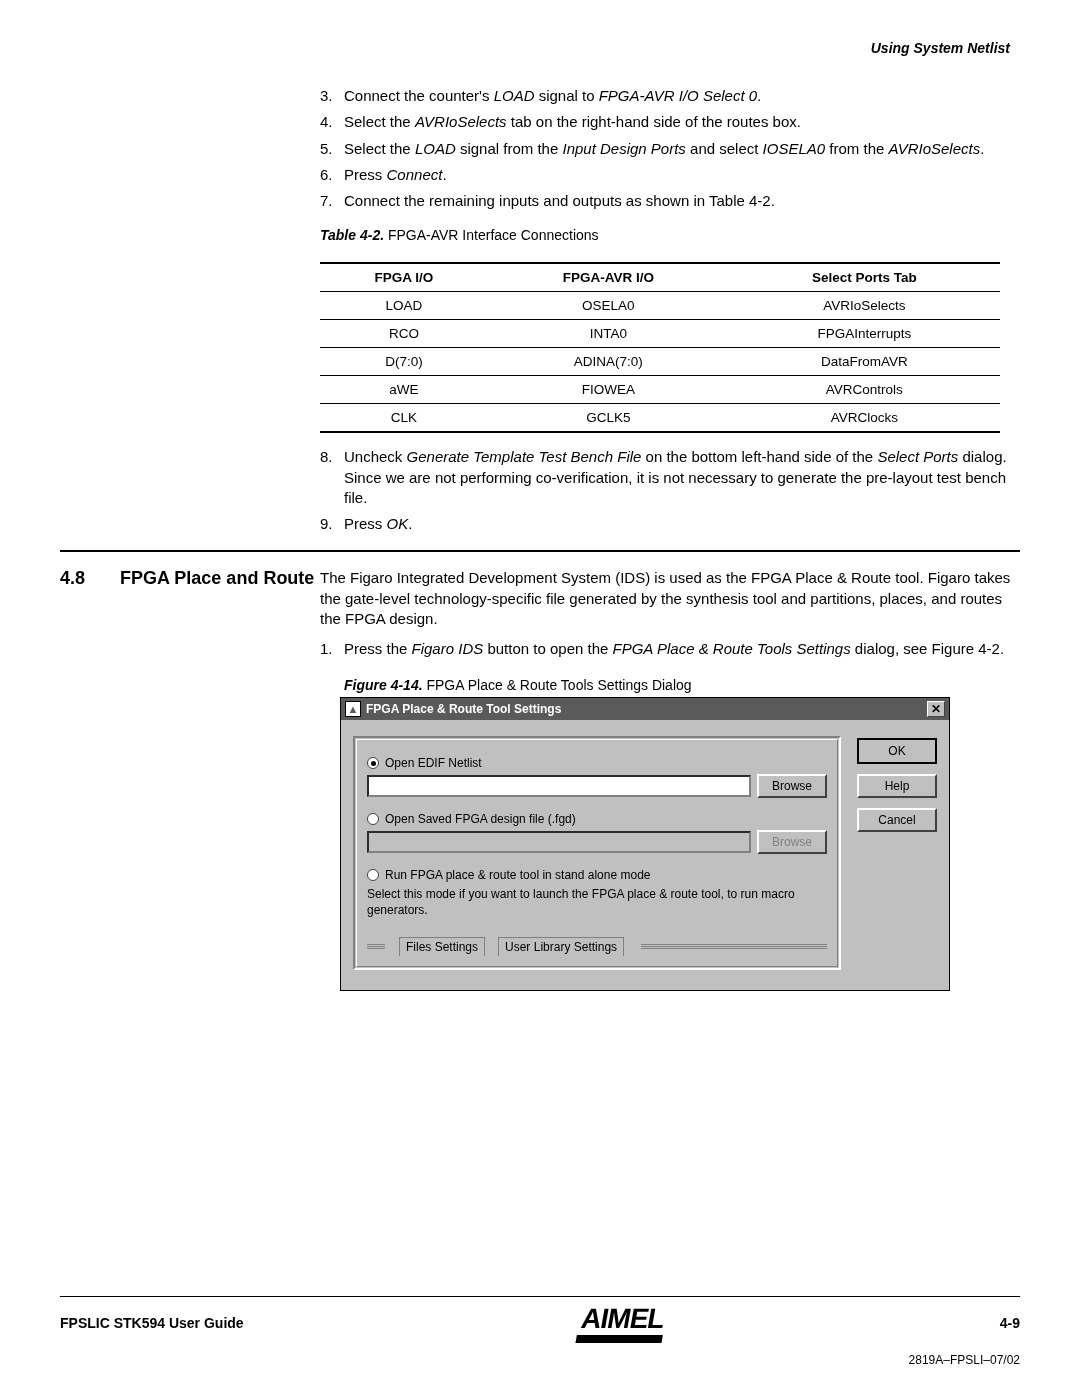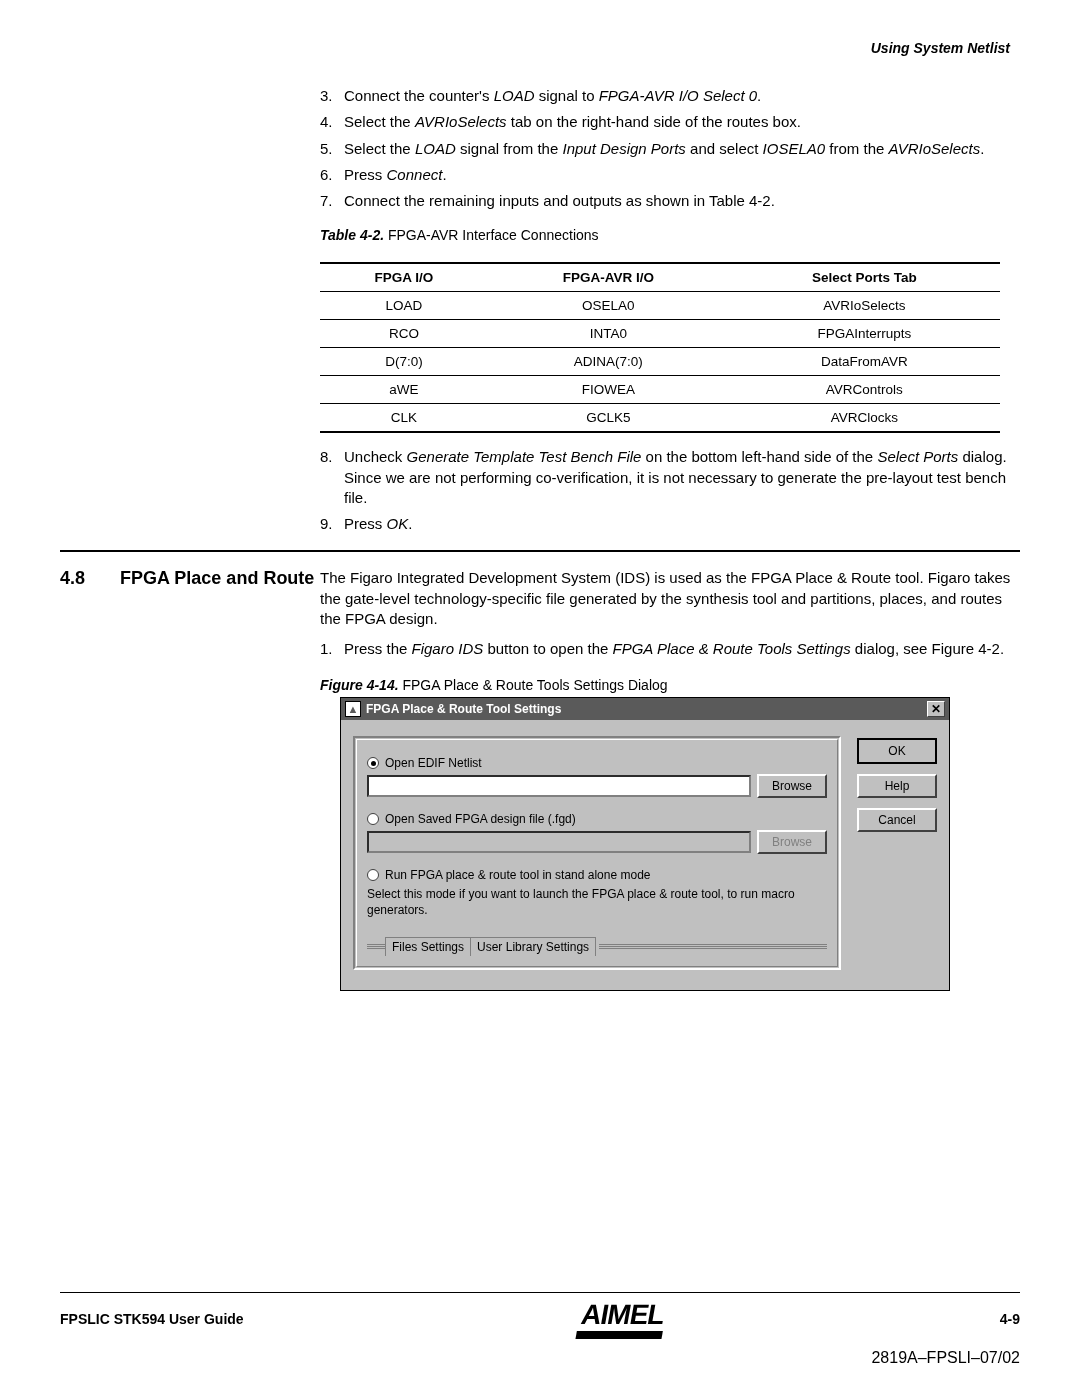--- a/index.html
+++ b/index.html
@@ -78,21 +78,21 @@
   }
   .section-num { width: 60px; font-size: 18px; font-weight: bold; }
   .section-title { font-size: 18px; font-weight: bold; line-height: 1.2; }
   .section-body { flex: 1; line-height: 1.35; }
   .fig-caption {
     margin-left: 260px;
     margin-top: 12px;
     margin-bottom: 4px;
     font-size: 14px;
   }
-  .fig-caption b { font-style: italic; }
+  .fig-caption b { font-style: italic; margin-left: 24px; }
 
   
   .dialog-wrap { margin-left: 280px; width: 610px; }
   .dialog {
     border: 1px solid #000;
     background: #c0c0c0;
     font-family: "Tahoma", Arial, sans-serif;
     font-size: 12px;
   }
   .titlebar {
@@ -158,21 +158,21 @@
     border-right-color: #404040; border-bottom-color: #404040;
     padding: 3px 0;
     width: 70px;
     text-align: center;
     font-size: 12px;
   }
   .btn.disabled { color: #808080; }
   .side-buttons { width: 80px; display: flex; flex-direction: column; gap: 10px; padding-top: 2px; }
   .side-buttons .btn { width: 100%; }
   .desc-text { font-size: 12px; line-height: 1.35; margin: 2px 0 12px 0; }
-  .tabs-row { display: flex; gap: 0; margin-top: 18px; align-items:center;}
+  .tabs-row { display: flex; gap: 14px; margin-top: 18px; align-items:center;}
   .tab {
     border: 1px solid #808080; border-bottom: none;
     padding: 2px 6px;
     background: #c0c0c0;
     font-size: 12px;
     margin-right: -1px;
   }
   .tab-line-l, .tab-line-r {
     flex: 0 0 18px; height: 14px;
     display:flex; flex-direction:column; justify-content:center; gap:1px;
@@ -190,21 +190,21 @@
     font-weight: 900;
     font-size: 28px;
     letter-spacing: -1px;
     border-bottom: 8px solid #000;
     padding: 0 2px;
     transform: skewX(-10deg);
     display: inline-block;
   }
   .footer-left { font-weight: bold; font-size: 14px; }
   .footer-right { font-weight: bold; font-size: 14px; }
-  .docid { text-align: right; font-size: 16px; margin-top: 10px; }
+  .docid { text-align: right; font-size: 12px; margin-top: 10px; }
   .footer-hr { border: none; border-top: 1.5px solid #000; margin-bottom: 6px; }
 </style>
 </head>
 <body>
 
 <div class="header-right">Using System Netlist</div>
 
 <div class="content-block">
   <ol>
     <li class="step">

